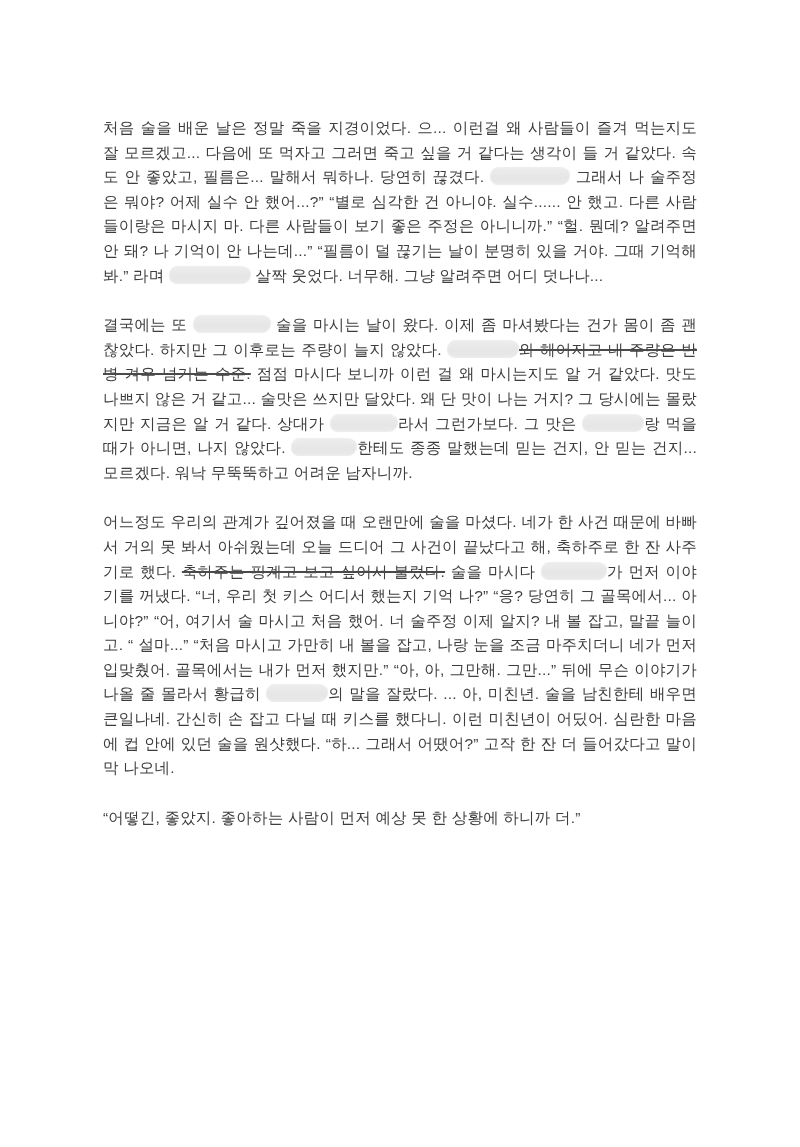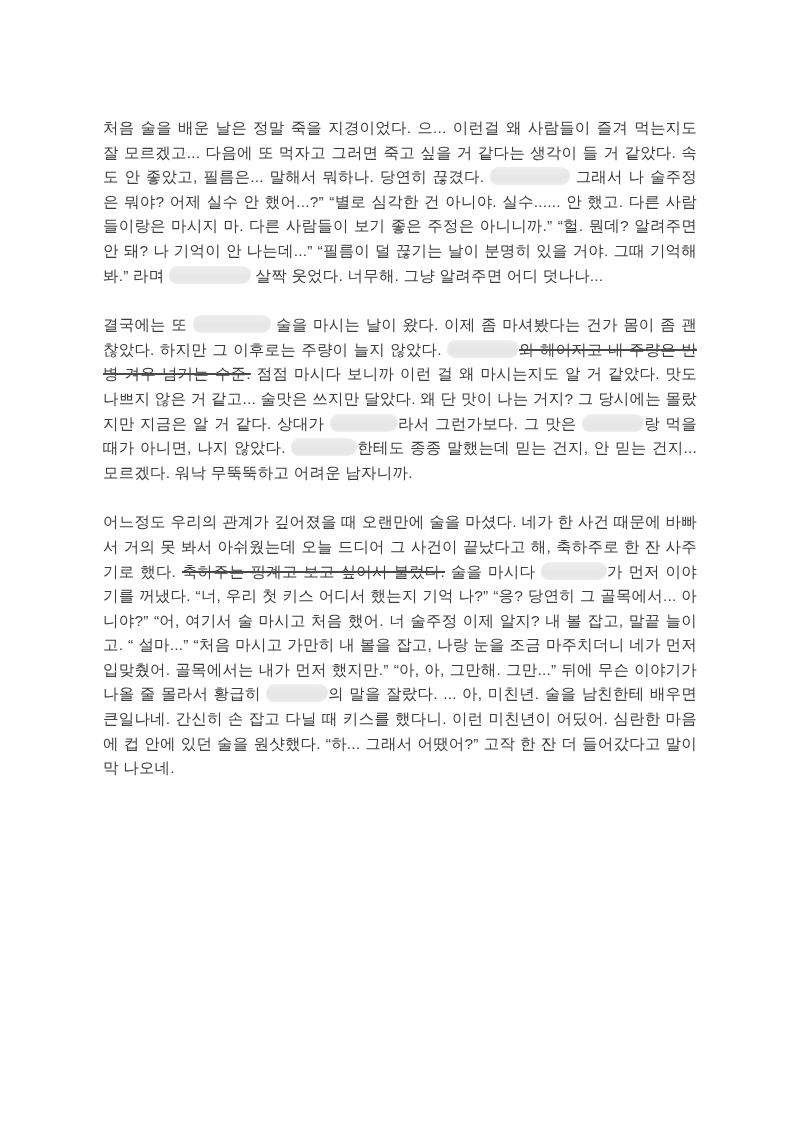--- a/index.html
+++ b/index.html
@@ -46,14 +46,15 @@
   }
 </style>
 </head>
 <body>
 
 <div class="page">
   <main class="doc-body">
       <p class="paragraph"><span class="run">처음 술을 배운 날은 정말 죽을 지경이었다. 으... 이런걸 왜 사람들이 즐겨 먹는지도 잘 모르겠고... 다음에 또 먹자고 그러면 죽고 싶을 거 같다는 생각이 들 거 같았다. 속도 안 좋았고, 필름은... 말해서 뭐하나. 당연히 끊겼다. </span><span class="redaction" style="width: 80px;"></span><span class="run"> 그래서 나 술주정은 뭐야? 어제 실수 안 했어...?” “별로 심각한 건 아니야. 실수...... 안 했고. 다른 사람들이랑은 마시지 마. 다른 사람들이 보기 좋은 주정은 아니니까.” “헐. 뭔데? 알려주면 안 돼? 나 기억이 안 나는데...” “필름이 덜 끊기는 날이 분명히 있을 거야. 그때 기억해봐.” 라며 </span><span class="redaction" style="width: 82px;"></span><span class="run"> 살짝 웃었다. 너무해. 그냥 알려주면 어디 덧나나...</span></p>
       <p class="paragraph"><span class="run">결국에는 또 </span><span class="redaction" style="width: 78px;"></span><span class="run"> 술을 마시는 날이 왔다. 이제 좀 마셔봤다는 건가 몸이 좀 괜찮았다. 하지만 그 이후로는 주량이 늘지 않았다. </span><span class="redaction" style="width: 72px;"></span><span class="strike">와 헤어지고 내 주량은 반병 겨우 넘기는 수준.</span><span class="run"> 점점 마시다 보니까 이런 걸 왜 마시는지도 알 거 같았다. 맛도 나쁘지 않은 거 같고... 술맛은 쓰지만 달았다. 왜 단 맛이 나는 거지? 그 당시에는 몰랐지만 지금은 알 거 같다. 상대가 </span><span class="redaction" style="width: 68px;"></span><span class="run">라서 그런가보다. 그 맛은 </span><span class="redaction" style="width: 62px;"></span><span class="run">랑 먹을 때가 아니면, 나지 않았다. </span><span class="redaction" style="width: 66px;"></span><span class="run">한테도 종종 말했는데 믿는 건지, 안 믿는 건지... 모르겠다. 워낙 무뚝뚝하고 어려운 남자니까.</span></p>
       <p class="paragraph"><span class="run">어느정도 우리의 관계가 깊어졌을 때 오랜만에 술을 마셨다. 네가 한 사건 때문에 바빠서 거의 못 봐서 아쉬웠는데 오늘 드디어 그 사건이 끝났다고 해, 축하주로 한 잔 사주기로 했다. </span><span class="strike">축하주는 핑계고 보고 싶어서 불렀다.</span><span class="run"> 술을 마시다 </span><span class="redaction" style="width: 66px;"></span><span class="run">가 먼저 이야기를 꺼냈다. “너, 우리 첫 키스 어디서 했는지 기억 나?” “응? 당연히 그 골목에서... 아니야?” “어, 여기서 술 마시고 처음 했어. 너 술주정 이제 알지? 내 볼 잡고, 말끝 늘이고. “ 설마...” “처음 마시고 가만히 내 볼을 잡고, 나랑 눈을 조금 마주치더니 네가 먼저 입맞췄어. 골목에서는 내가 먼저 했지만.” “아, 아, 그만해. 그만...” 뒤에 무슨 이야기가 나올 줄 몰라서 황급히 </span><span class="redaction" style="width: 62px;"></span><span class="run">의 말을 잘랐다. ... 아, 미친년. 술을 남친한테 배우면 큰일나네. 간신히 손 잡고 다닐 때 키스를 했다니. 이런 미친년이 어딨어. 심란한 마음에 컵 안에 있던 술을 원샷했다. “하... 그래서 어땠어?” 고작 한 잔 더 들어갔다고 말이 막 나오네.</span></p>
+      <p class="paragraph"><span class="run">“어떻긴, 좋았지. 좋아하는 사람이 먼저 예상 못 한 상황에 하니까 더.”</span></p>
     </main>
 </div>
 
 </body></html>

